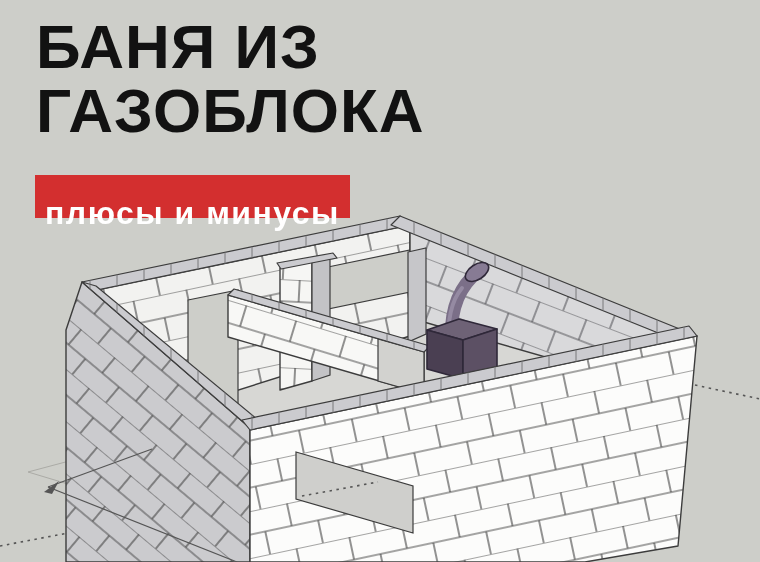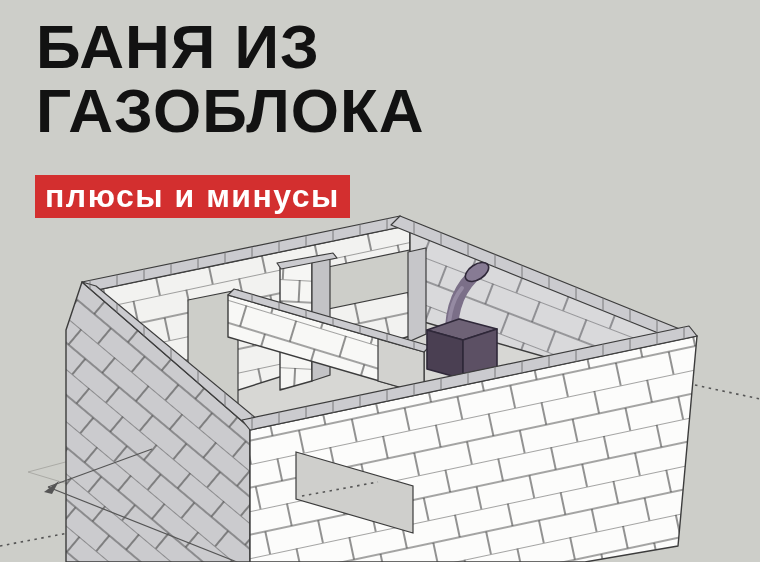--- a/index.html
+++ b/index.html
@@ -10,21 +10,21 @@
     --pipe:#7b6f88; --pipe-dark:#2f2839; --guide:#565656;
   }
   *{margin:0;padding:0;box-sizing:border-box}
   html,body{width:760px;height:562px;overflow:hidden}
   body{background:var(--bg);font-family:"Liberation Sans","DejaVu Sans",sans-serif;position:relative}
   .title-line{position:absolute;left:36px;color:var(--ink);font-weight:bold;
     font-size:62px;line-height:1;letter-spacing:1px;white-space:nowrap}
   #t1{top:16px} #t2{top:80px}
   .badge{position:absolute;left:35px;top:175px;height:43px;line-height:43px;
     background:var(--badge-bg);color:var(--badge-text);font-weight:bold;
-    font-size:32px;letter-spacing:1.5px;padding:0 10px;white-space:nowrap}
+    font-size:32px;letter-spacing:1.5px;padding:17px 10px;white-space:nowrap}
   svg#scene{position:absolute;left:0;top:0;width:760px;height:562px}
   .fFR{fill:var(--face-white)} .fNW{fill:var(--face-nw)} .fNE{fill:var(--face-ne)}
   .fSW{fill:var(--face-sw)} .fP1{fill:#f6f6f4} .fP2{fill:#f8f8f6}
   .j{stroke:var(--joint);stroke-width:1.2;fill:none}
   .jl{stroke:#55555a;stroke-width:1.1;fill:none}
   .wall{stroke:var(--outline);stroke-width:1.4;stroke-linejoin:round}
   .cap{fill:var(--cap);stroke:var(--outline);stroke-width:1.2;stroke-linejoin:round}
   .capticks{fill:url(#pCapT);stroke:none}
   .gap-bg{fill:var(--bg);stroke:var(--outline);stroke-width:1.2}
   .gap-shadow{fill:#cfcfcc;stroke:var(--outline);stroke-width:1.2}

